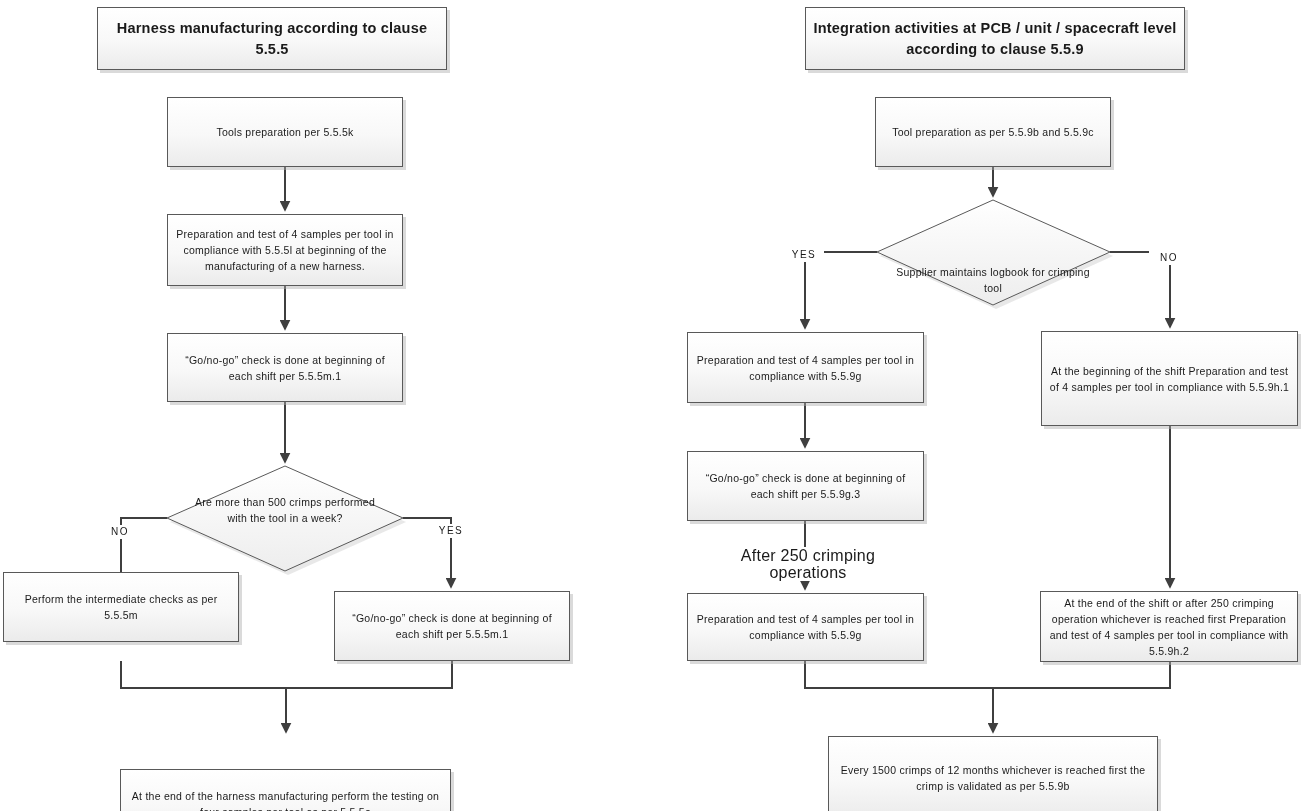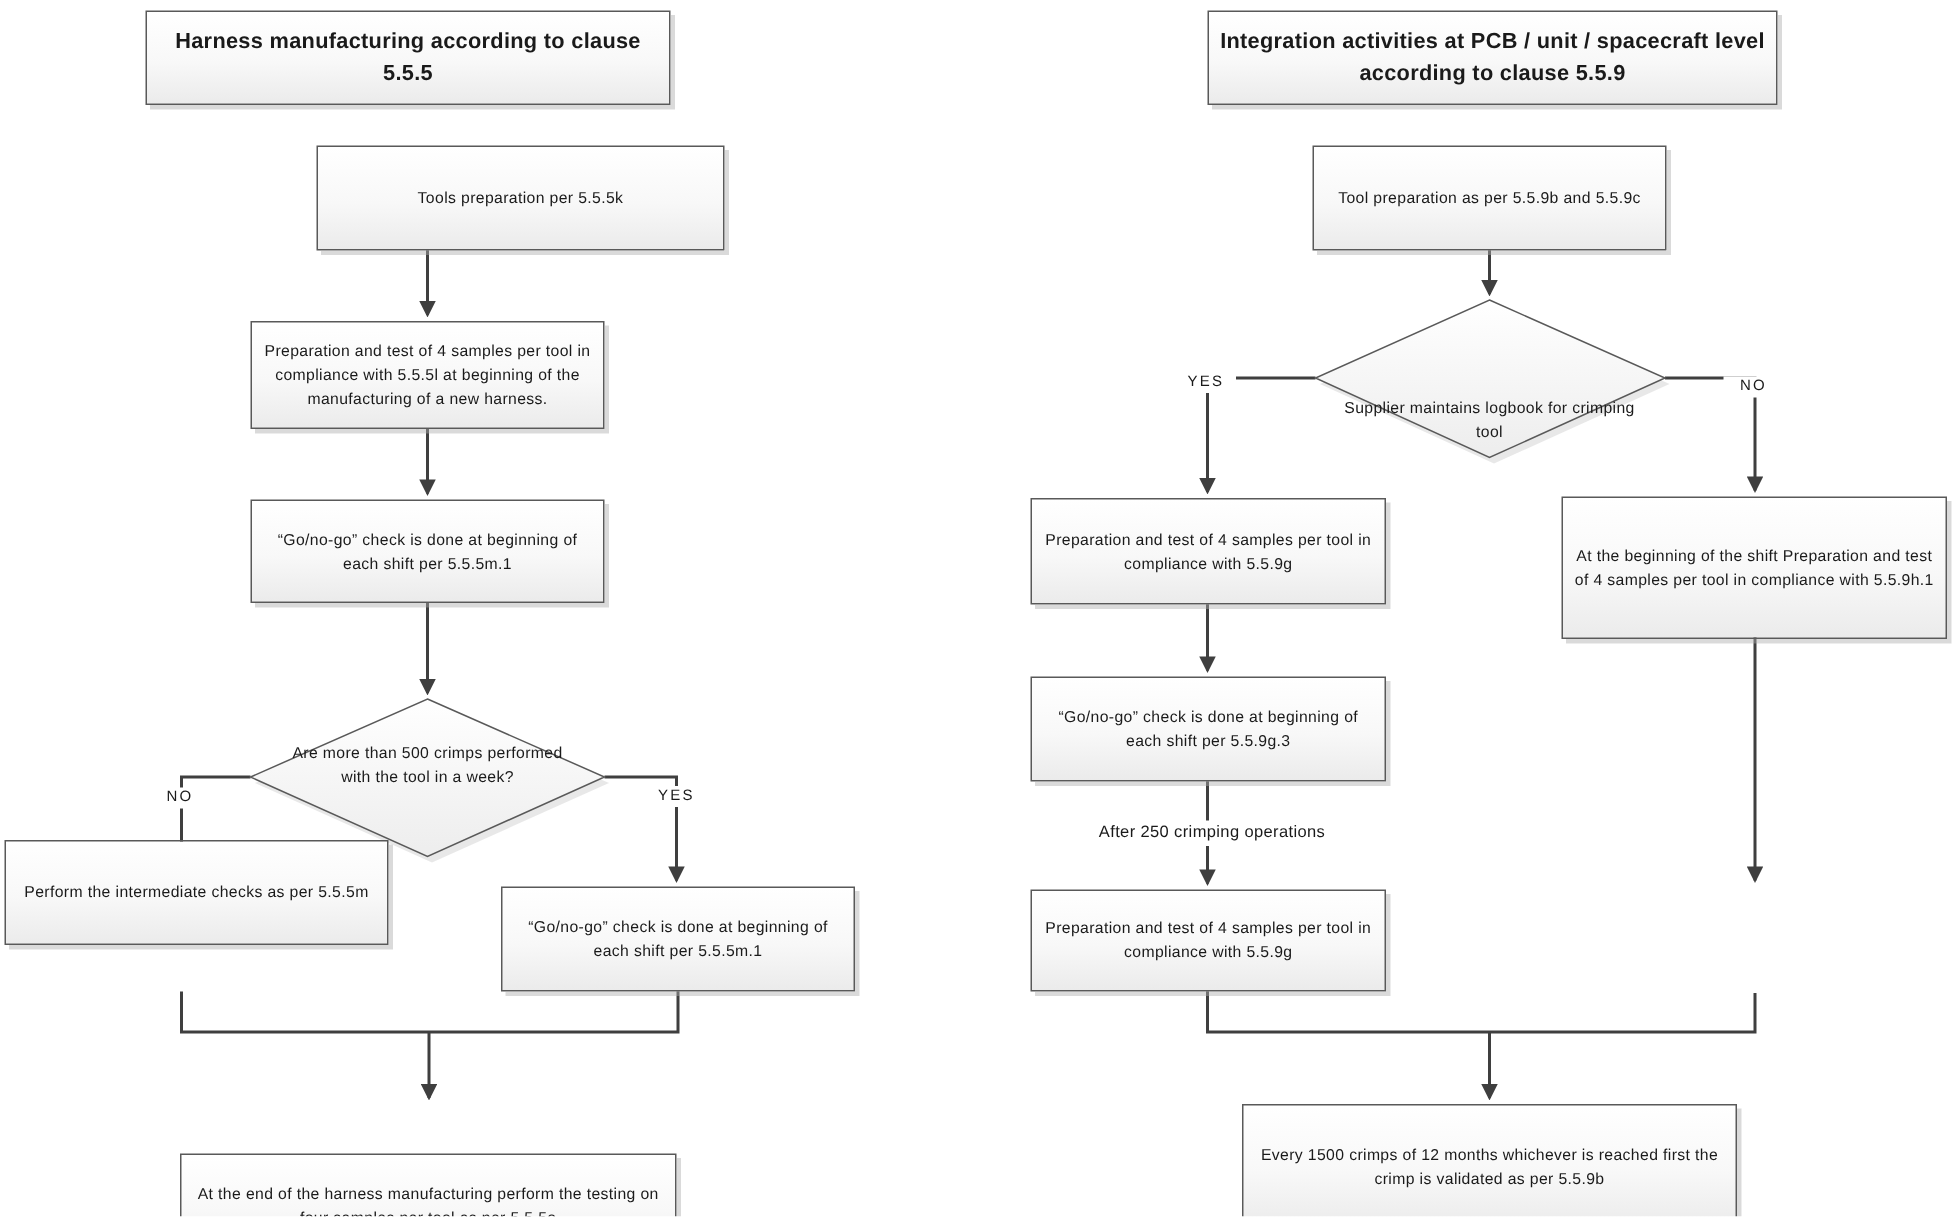--- a/index.html
+++ b/index.html
@@ -20,21 +20,21 @@
   }
   .dtext{
     position:absolute;text-align:center;font-size:10.5px;line-height:16px;
     letter-spacing:.25px;
   }
   .clabel{
     position:absolute;text-align:center;font-size:10px;letter-spacing:1.5px;
     background:#ffffff;line-height:14px;
   }
   .conn-note{
-    position:absolute;text-align:center;font-size:11px;letter-spacing:.25px;
+    position:absolute;text-align:center;font-size:16px;letter-spacing:.25px;
     background:#ffffff;line-height:17px;
   }
   svg.connectors{position:absolute;left:0;top:0;}
 </style>
 </head>
 <body>
 
 <div id="canvas">
 
   <svg class="connectors" width="1304" height="811" viewBox="0 0 1304 811">
@@ -72,35 +72,35 @@
     <polygon points="285,466 403,518 285,571 167,518" fill="url(#diamondGrad)" stroke="#595959" stroke-width="1"></polygon>
 
     <polygon points="996,204 1113,256 996,309 880,256" fill="#d9d9d9" opacity="0.6"></polygon>
     <polygon points="993,200 1110,252 993,305 877,252" fill="url(#diamondGrad)" stroke="#595959" stroke-width="1"></polygon>
   </svg>
 
   <div class="node title" style="left:97px;top:7px;width:350px;height:63px;">
     <span>Harness  manufacturing according to clause 5.5.5</span>
   </div>
 
-  <div class="node" style="left:167px;top:97px;width:272px;height:70px;margin-left:44px;">
+  <div class="node" style="left:167px;top:97px;width:236px;height:70px;">
     <span>Tools preparation per 5.5.5k</span>
   </div>
 
   <div class="node" style="left:167px;top:214px;width:236px;height:72px;">
     <span>Preparation and test of 4 samples per tool in compliance with 5.5.5l at beginning of the manufacturing of a new harness.</span>
   </div>
 
   <div class="node" style="left:167px;top:333px;width:236px;height:69px;">
     <span>“Go/no-go” check is done at beginning of each shift per 5.5.5m.1</span>
   </div>
 
   <div class="dtext" style="left:185px;top:494px;width:200px;">Are more than 500 crimps performed with the tool in a week?</div>
 
-  <div class="node" style="left:3px;top:560px;width:256px;height:70px;">
+  <div class="node" style="left:3px;top:572px;width:236px;height:70px;">
     <span>Perform the intermediate checks as per 5.5.5m</span>
   </div>
 
   <div class="node" style="left:334px;top:591px;width:236px;height:70px;">
     <span>“Go/no-go” check is done at beginning of each shift per 5.5.5m.1</span>
   </div>
 
   <div class="node" style="left:120px;top:736px;width:331px;height:70px;margin-top:33px;">
     <span>At the end of the harness manufacturing perform the testing on four samples per tool as per 5.5.5o</span>
   </div>
@@ -130,20 +130,23 @@
   </div>
 
   <div class="node" style="left:687px;top:593px;width:237px;height:68px;">
     <span>Preparation and test of 4 samples per tool in compliance with 5.5.9g</span>
   </div>
 
   <div class="node" style="left:1041px;top:331px;width:257px;height:95px;justify-content:flex-end;">
     <span>At the beginning of the shift Preparation and test of 4 samples per tool in compliance with 5.5.9h.1</span>
   </div>
 
+  <div class="node" style="left:1040px;top:591px;width:258px;height:71px;">
+    <span>At the end  of the shift or after 250 crimping operation whichever is reached first Preparation and test of 4 samples per tool in compliance with 5.5.9h.2</span>
+  </div>
 
   <div class="node" style="left:828px;top:736px;width:330px;height:83px;">
     <span>Every 1500 crimps of 12 months whichever is reached first the crimp is validated as per 5.5.9b</span>
   </div>
 
   <div class="clabel" style="left:784px;top:248px;width:40px;">YES</div>
   <div class="clabel" style="left:1149px;top:251px;width:40px;">NO</div>
   <div class="conn-note" style="left:713px;top:547px;width:190px;">After 250 crimping operations</div>
 
 </div>

